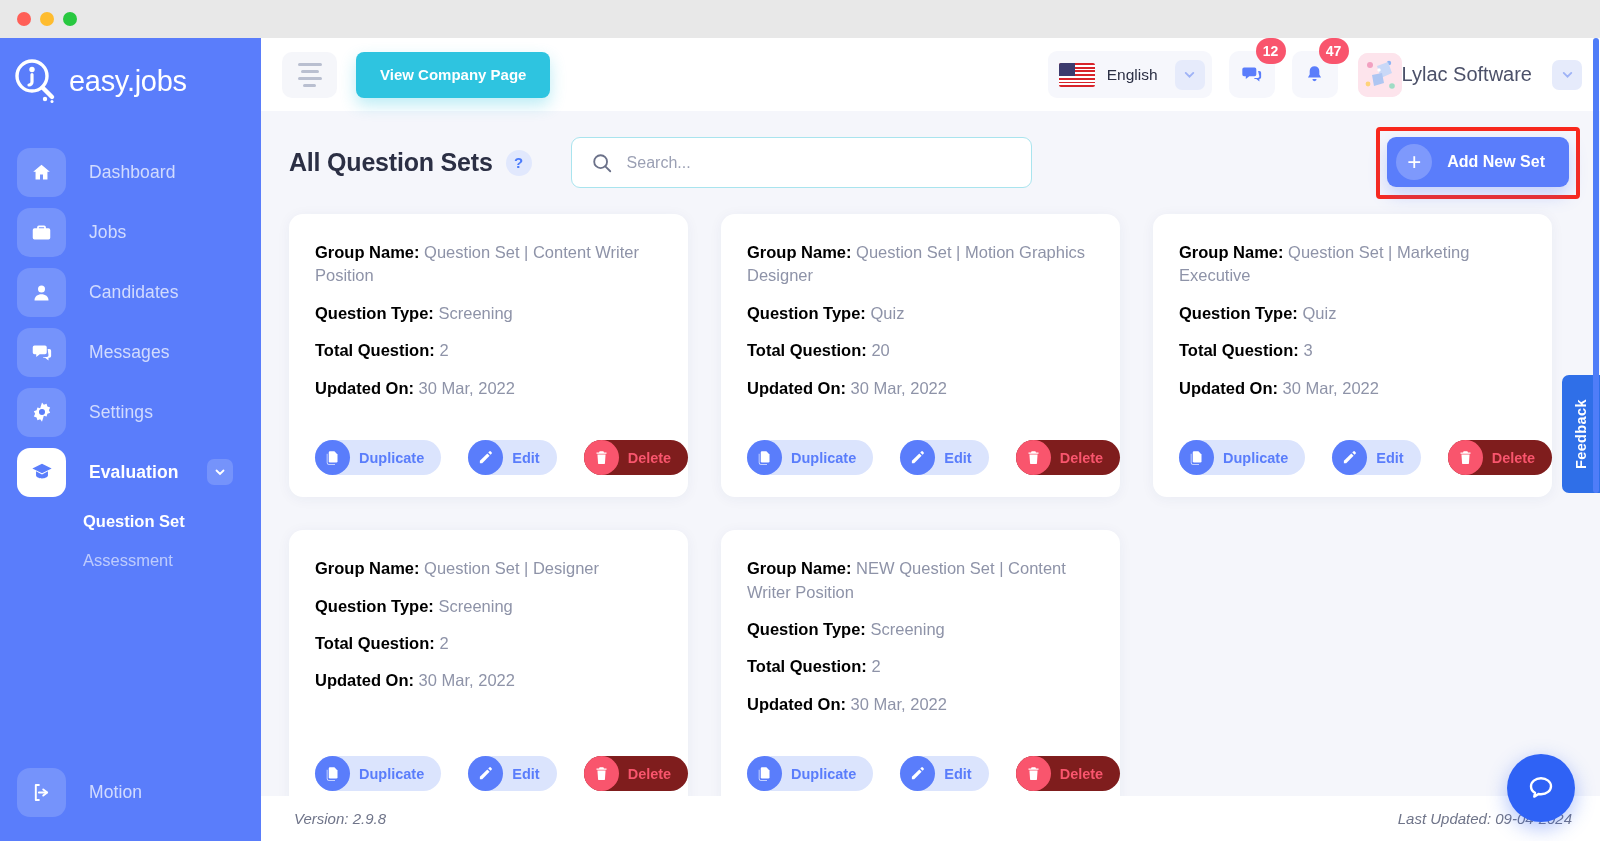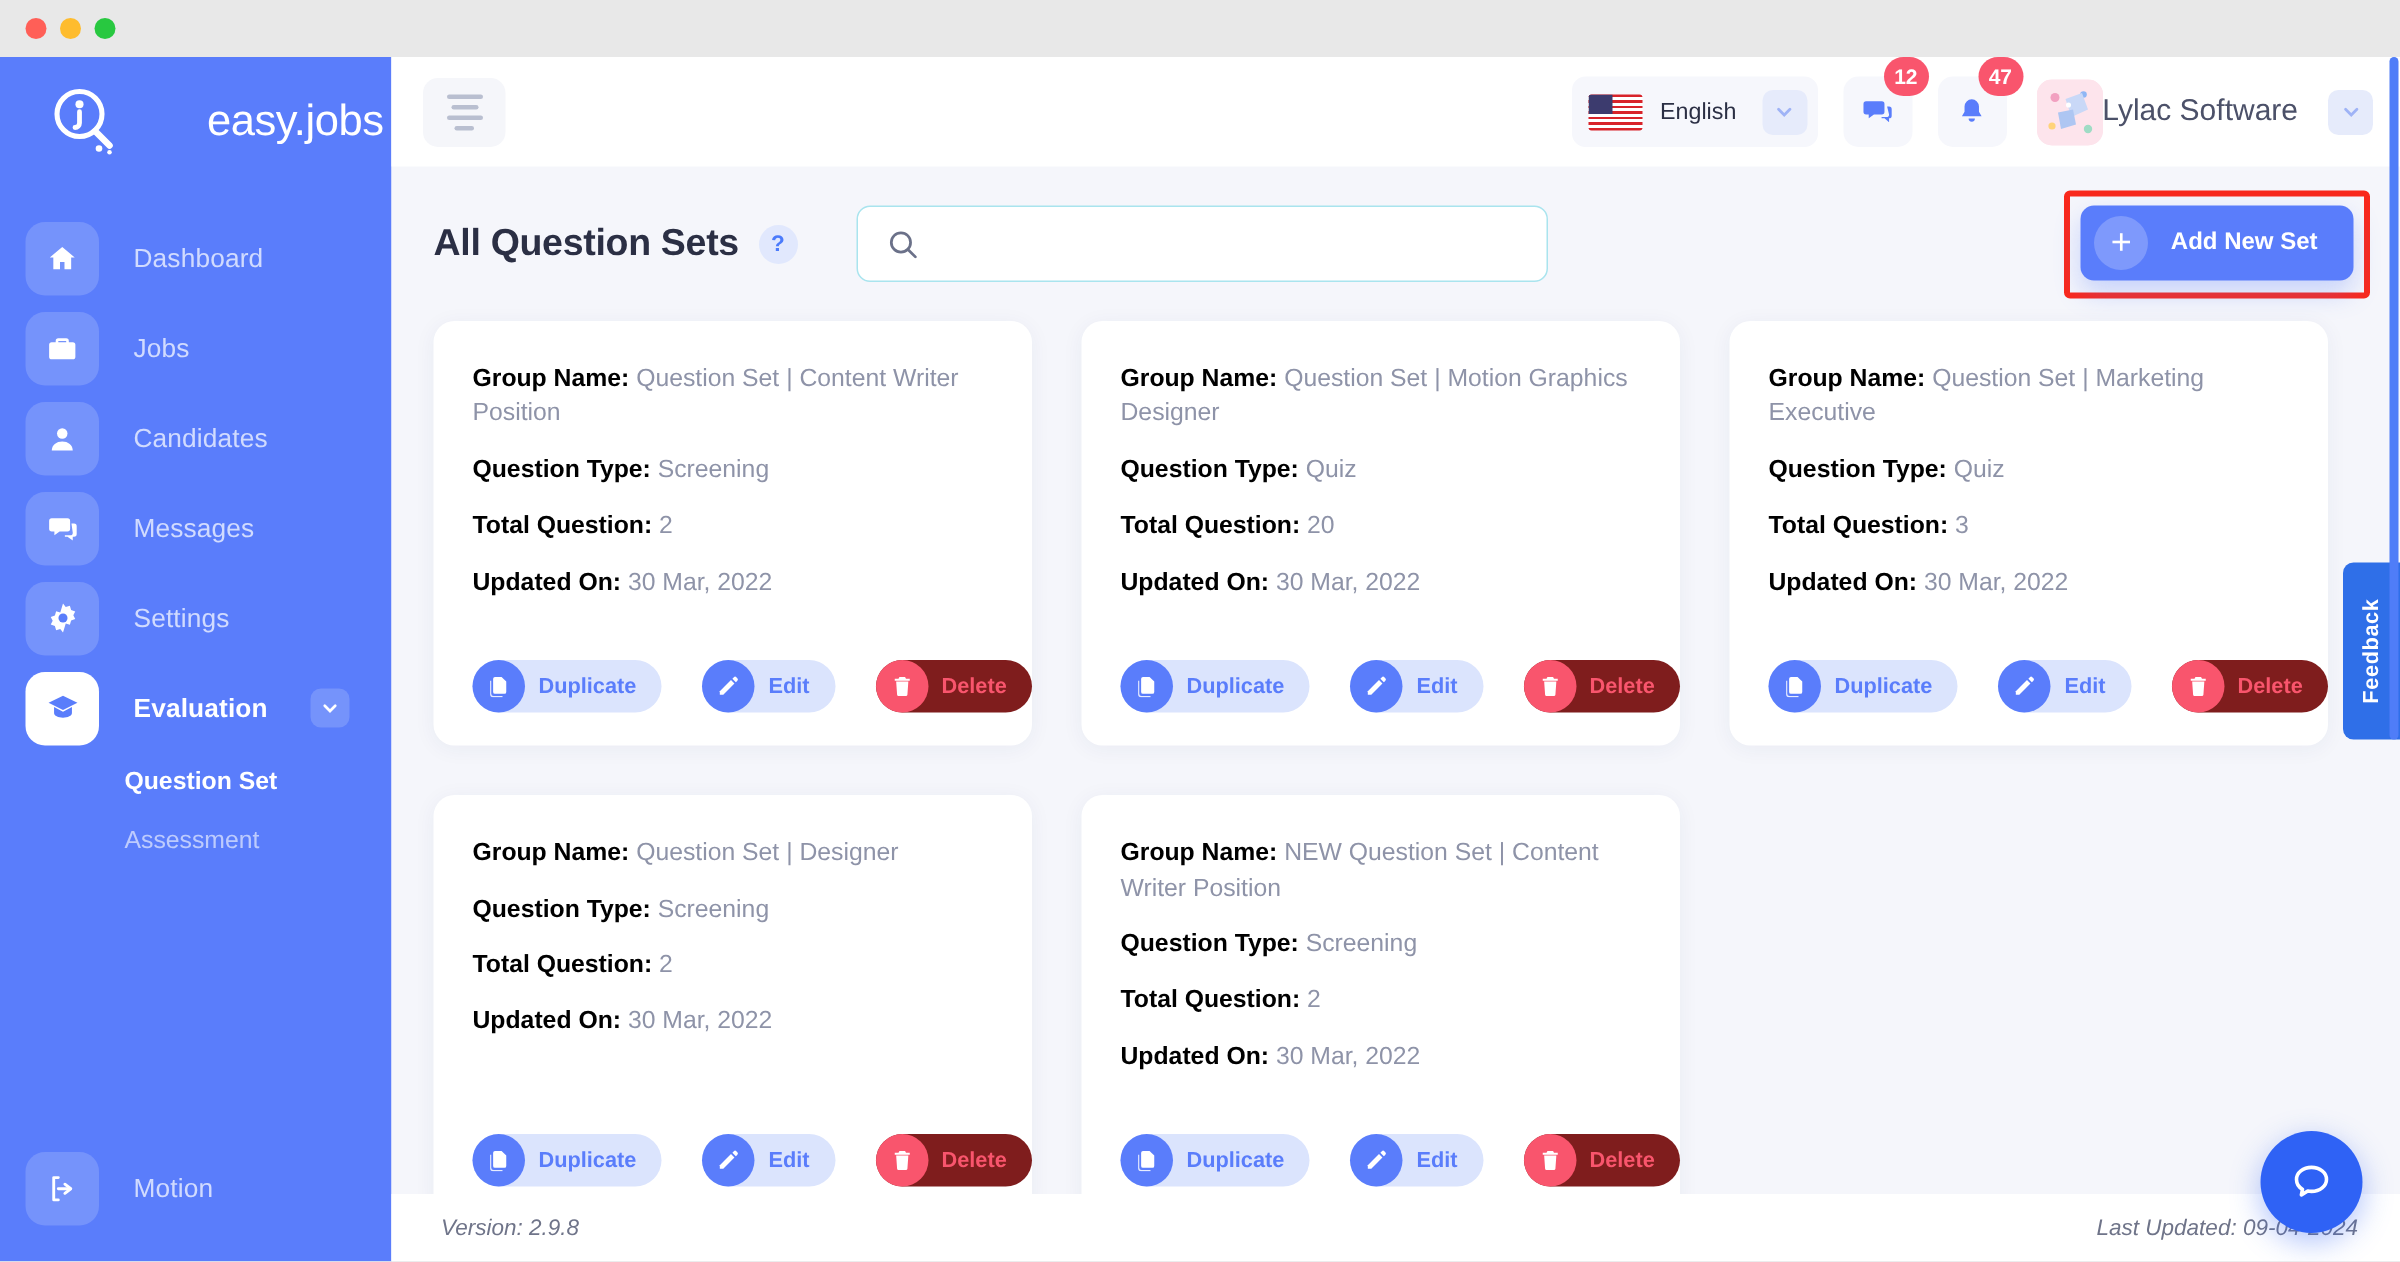--- a/index.html
+++ b/index.html
@@ -30,21 +30,21 @@
 
   
   .sidebar {
     position: absolute; top: 38px; left: 0;
     width: 261px; height: 803px;
     background: #5a7dfb;
     overflow: hidden;
   }
   .brand {
     display: flex; align-items: center;
-    height: 70px; padding-left: 32px; margin-top: 8px; gap: 48px;
+    height: 70px; padding-left: 11px; margin-top: 8px;
   }
   .brand-mark { width: 50px; height: 50px; flex: 0 0 50px; }
   .brand-text {
     color: #ffffff; font-size: 29px; letter-spacing: -0.3px;
     margin-left: 8px; font-weight: 400;
   }
   .nav { margin-top: 26px; }
   .nav-item {
     display: flex; align-items: center;
     height: 60px; padding-left: 17px; position: relative;
@@ -394,20 +394,21 @@
 
   <main class="content">
 
     <header class="topbar">
       <div class="hamburger">
         <div class="ham-line" style="width:24px"></div>
         <div class="ham-line" style="width:18px"></div>
         <div class="ham-line" style="width:24px"></div>
         <div class="ham-line" style="width:13px"></div>
       </div>
+      <button class="view-company">View Company Page</button>
 
       <div class="topbar-right">
         <div class="lang-pill">
           <div class="flag">
             <div class="flag-canton"></div>
           </div>
           <span class="lang-name">English</span>
           <div class="chev-box">
             <svg width="13" height="13" viewBox="0 0 12 12" fill="none" stroke="#9fb3f6" stroke-width="1.7" stroke-linecap="round">
                 <path d="M2.5 4.5 6 8 9.5 4.5"></path>
@@ -455,20 +456,21 @@
     <section class="page">
       <div class="page-head">
         <h1 class="page-title">All Question Sets</h1>
         <div class="help-dot">?</div>
 
         <div class="search-box">
           <svg width="22" height="22" viewBox="0 0 24 24" fill="none" stroke="#6b7189" stroke-width="2">
               <circle cx="10.5" cy="10.5" r="7"></circle>
               <path d="M15.6 15.6 21 21" stroke-linecap="round"></path>
             </svg>
+          <input class="search-input" type="text" placeholder="Search..." style="">
         </div>
 
         <div class="add-wrap">
           <button class="add-btn">
             <span class="add-plus">+</span>
             <span class="add-label">Add New Set</span>
           </button>
         </div>
       </div>
 

